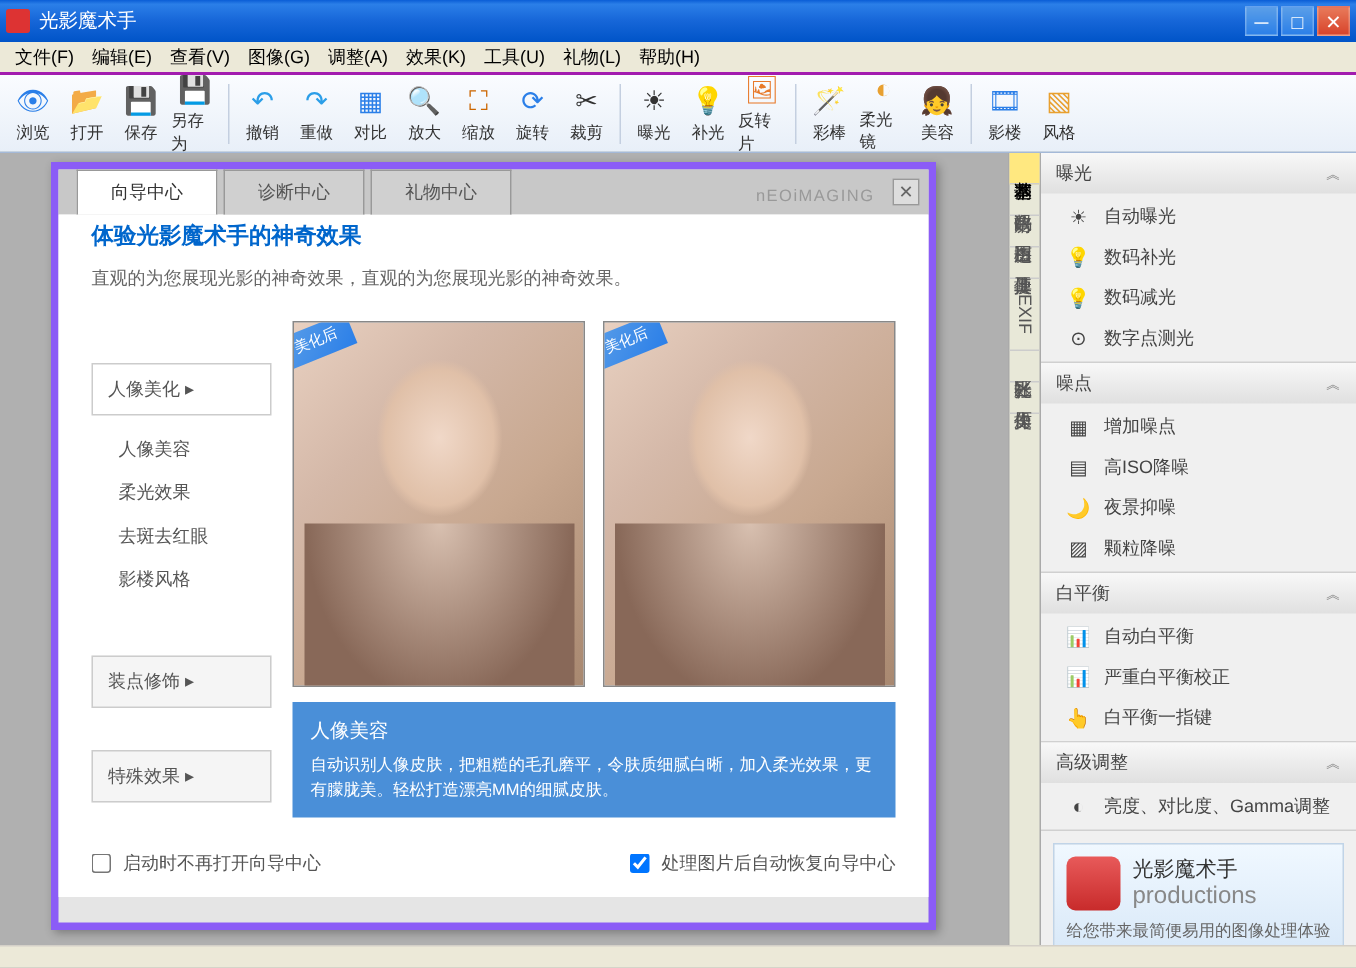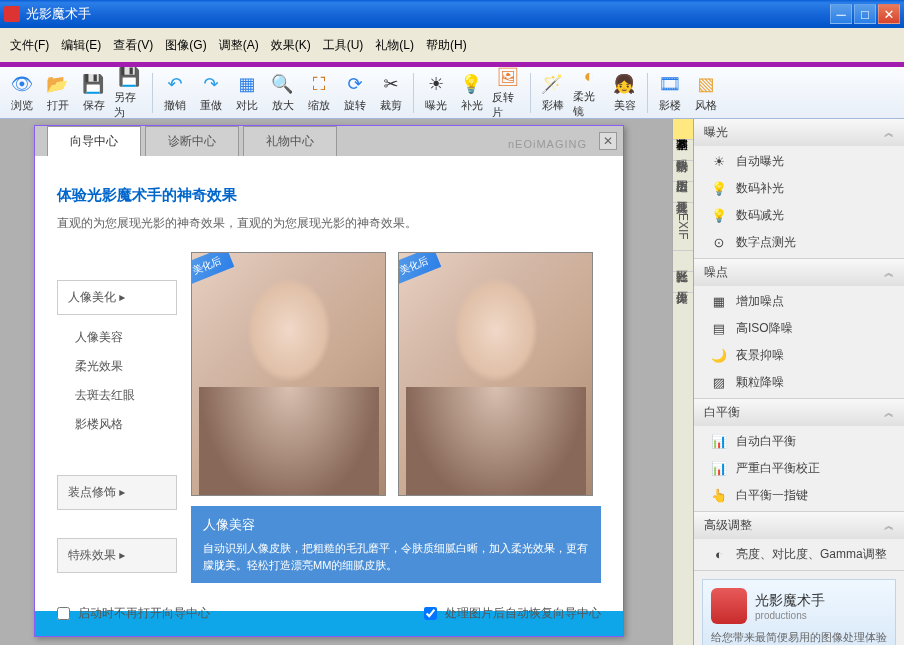--- a/index.html
+++ b/index.html
@@ -5,39 +5,39 @@
 * { margin: 0; padding: 0; box-sizing: border-box; font-family: "Microsoft YaHei", SimSun, sans-serif; }
 body { width: 904px; height: 645px; background: #ece9d8; overflow: hidden; font-size: 12px; }
 
 .titlebar { height: 28px; background: linear-gradient(#0a5dd6, #2b7fe8 10%, #1666d8 50%, #0054c8); display: flex; align-items: center; padding: 0 4px; color: white; }
 .titlebar .app-icon { width: 16px; height: 16px; background: #d33; margin-right: 6px; border-radius: 2px; }
 .titlebar .title { font-size: 13px; flex: 1; }
 .window-buttons { display: flex; gap: 2px; }
 .window-buttons div { width: 22px; height: 20px; background: linear-gradient(#5a9ee8, #2b7fe8); border: 1px solid #fff4; display: flex; align-items: center; justify-content: center; color: white; font-size: 13px; cursor: pointer; }
 .window-buttons .close { background: linear-gradient(#e87a5a, #d8442b); }
 
-.menubar { height: 39px; background: #ece9d8; display: flex; align-items: center; padding: 0 4px; border-bottom: 5px solid #a21caf; }
+.menubar { height: 22px; background: #ece9d8; display: flex; align-items: center; padding: 0 4px; border-bottom: 2px solid #a21caf; }
 .menubar span { padding: 2px 6px; cursor: pointer; }
 
 .toolbar { height: 52px; background: linear-gradient(#fafcff, #e8eff8); display: flex; align-items: center; border-bottom: 1px solid #a4b9d8; padding: 0 4px; }
 .tool-btn { width: 34px; display: flex; flex-direction: column; align-items: center; justify-content: center; height: 48px; cursor: pointer; margin: 0 1px; border: 1px solid transparent; }
 .tool-btn .ico { width: 24px; height: 24px; display: flex; align-items: center; justify-content: center; font-size: 18px; }
 .tool-btn .lbl { font-size: 11px; color: #333; margin-top: 2px; }
 .tool-sep { width: 1px; height: 40px; background: #c4cfe0; margin: 0 4px; }
 
 .workspace { display: flex; height: 528px; }
 .main-area { flex: 1; background: #b0b0b0; position: relative; }
 
-.wizard { position: absolute; left: 34px; top: 6px; width: 590px; height: 512px; background: #0ea5e9; border: 1px solid #8b5cf6; box-shadow: 2px 2px 6px rgba(0,0,0,0.3); }
+.wizard { position: absolute; left: 34px; top: 6px; width: 590px; height: 512px; background: #e5e5e5; border: 5px solid #8b5cf6; box-shadow: 2px 2px 6px rgba(0,0,0,0.3); }
 .wizard-tabs { display: flex; height: 30px; align-items: flex-end; padding-left: 12px; background: #c8c8c8; }
 .wizard-tab { padding: 6px 22px; background: #d0d0d0; border: 1px solid #999; border-bottom: none; margin-right: 4px; cursor: pointer; font-size: 12px; color: #555; }
 .wizard-tab.active { background: #fff; color: #333; }
 .wizard-brand { margin-left: auto; padding: 6px 12px; color: #999; font-size: 11px; letter-spacing: 1px; }
 .wizard-close { width: 18px; height: 18px; background: #ddd; border: 1px solid #999; margin: 0 6px 6px 0; text-align: center; line-height: 16px; cursor: pointer; color: #666; }
-.wizard-body { background: #fff; height: 455px; padding: 30px 22px; }
+.wizard-body { background: #fff; height: 455px; padding: 5px 22px; }
 .w-title { color: #0066cc; font-size: 15px; font-weight: bold; margin-bottom: 10px; }
 .w-desc { color: #666; font-size: 12px; margin-bottom: 20px; }
 .w-content { display: flex; gap: 14px; }
 .w-sidebar { width: 120px; }
 .w-cat { border: 1px solid #ccc; background: #f5f5f5; padding: 8px 10px; color: #555; cursor: pointer; margin-bottom: 4px; margin-top: 28px; }
 .w-cat.active { background: #fff; }
 .w-cat-items { padding: 4px 0 8px 18px; }
 .w-cat-items div { padding: 6px 0; color: #555; cursor: pointer; font-size: 12px; }
 .w-preview { flex: 1; }
 .img-row { display: flex; gap: 12px; }
@@ -60,21 +60,21 @@
 .panel-sec { border-bottom: 1px solid #d0d0d0; }
 .panel-hd { background: linear-gradient(#f8f8f8, #e0e0e0); padding: 5px 10px; display: flex; align-items: center; font-size: 12px; color: #444; cursor: pointer; }
 .panel-hd .chev { margin-left: auto; color: #888; font-size: 10px; }
 .panel-items { padding: 2px 0; }
 .panel-item { display: flex; align-items: center; padding: 5px 10px 5px 16px; cursor: pointer; font-size: 12px; color: #444; }
 .panel-item .pi { width: 18px; height: 16px; margin-right: 8px; display: flex; align-items: center; justify-content: center; font-size: 13px; }
 .promo { margin: 8px; padding: 8px; background: linear-gradient(#f0f8ff, #d8e8f8); border: 1px solid #c0d4e8; }
 .promo-row { display: flex; align-items: center; gap: 8px; }
 .promo-ico { width: 36px; height: 36px; background: linear-gradient(#e85a5a, #c82b2b); border-radius: 6px; }
 .promo-t1 { font-size: 14px; color: #333; }
-.promo-t2 { font-size: 10px; color: #888; }
+.promo-t2 { font-size: 16px; color: #888; }
 .promo-t3 { font-size: 11px; color: #666; margin-top: 6px; }
 
 .statusbar { height: 15px; background: #ece9d8; border-top: 1px solid #d4d0c8; }
 </style>
 </head>
 <body>
 
 <div class="titlebar">
   <div class="app-icon"></div>
   <div class="title">光影魔术手</div>

